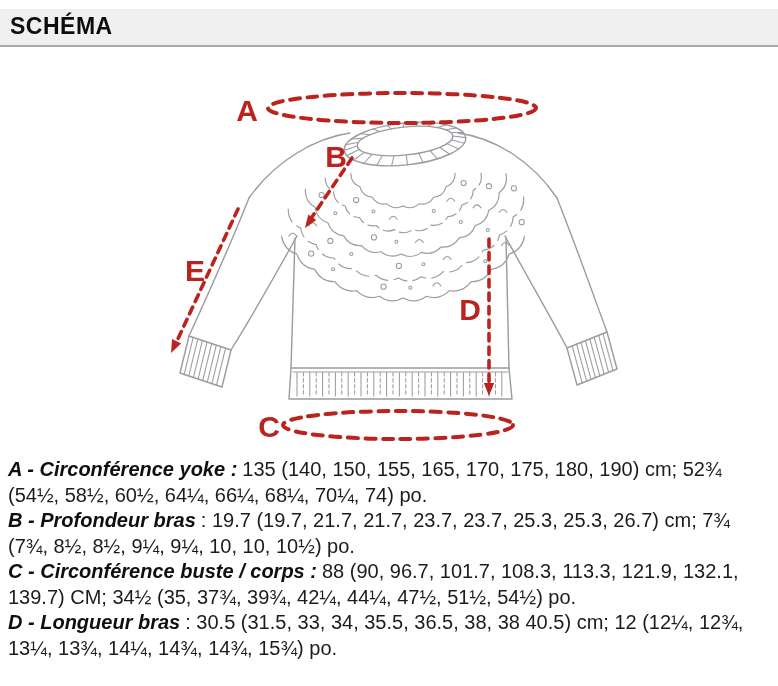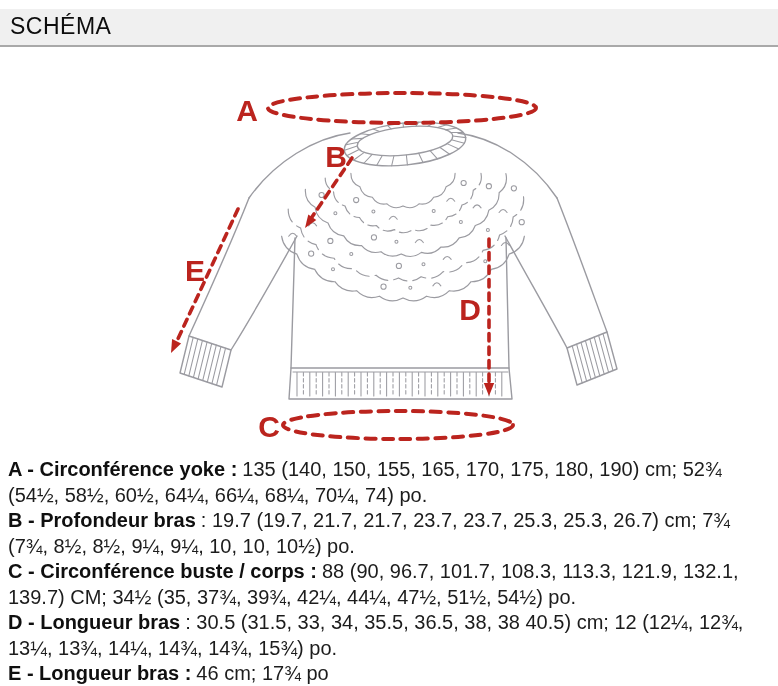--- a/index.html
+++ b/index.html
@@ -5,28 +5,28 @@
   html,body{margin:0;padding:0;}
   body{
     width:778px;height:686px;background:#ffffff;color:#161616;
     font-family:"Liberation Sans",sans-serif;overflow:hidden;
   }
   .header{
     margin-top:9px;background:#f0f0f0;border-bottom:2px solid #a9a9a9;
     padding:4px 10px 5px 10px;
   }
   .header h1{
-    margin:0;font-size:23px;font-weight:normal;letter-spacing:.5px;color:#0d0d0d;
+    margin:0;font-size:23px;font-weight:bold;letter-spacing:.5px;color:#0d0d0d;
   }
   svg.diagram{display:block;}
   .measurements{
     padding:2px 6px 0 8px;font-size:20px;line-height:25.5px;color:#1c1c1c;
   }
   .m-row{margin:0;}
-  .m-label{font-weight:bold;color:#0f0f0f;}
+  .m-label{font-weight:bold;color:#0f0f0f;font-style:italic;}
   .m-value{margin-left:5px;font-weight:normal;}
   .red-label{
     font-family:"Liberation Sans",sans-serif;font-weight:bold;font-size:30px;
   }
 </style>
 </head>
 <body>
 
 <div class="header">
   <h1>SCHÉMA</h1>
@@ -180,14 +180,13 @@
     <text class="red-label" x="470" y="314" text-anchor="middle" fill="#bb241e" stroke="none">D</text>
     <text class="red-label" x="195" y="275" text-anchor="middle" fill="#bb241e" stroke="none">E</text>
   </g>
 </svg>
 
 <div class="measurements">
   <div class="m-row"><span class="m-label">A - Circonférence yoke :</span><span class="m-value">135 (140, 150, 155, 165, 170, 175, 180, 190) cm; 52¾ (54½, 58½, 60½, 64¼, 66¼, 68¼, 70¼, 74) po.</span></div>
   <div class="m-row"><span class="m-label">B - Profondeur bras</span><span class="m-value">: 19.7 (19.7, 21.7, 21.7, 23.7, 23.7, 25.3, 25.3, 26.7) cm; 7¾ (7¾, 8½, 8½, 9¼, 9¼, 10, 10, 10½) po.</span></div>
   <div class="m-row"><span class="m-label">C - Circonférence buste / corps :</span><span class="m-value">88 (90, 96.7, 101.7, 108.3, 113.3, 121.9, 132.1, 139.7) CM; 34½ (35, 37¾, 39¾, 42¼, 44¼, 47½, 51½, 54½)  po.</span></div>
   <div class="m-row"><span class="m-label">D - Longueur bras</span><span class="m-value">: 30.5 (31.5, 33, 34, 35.5, 36.5, 38, 38 40.5) cm; 12 (12¼, 12¾, 13¼, 13¾, 14¼, 14¾, 14¾, 15¾) po.</span></div>
-  <div class="m-row"><span class="m-label">E - Longueur bras :</span><span class="m-value">46 cm; 17¾ po</span></div>
 </div>
 
 </body></html>

